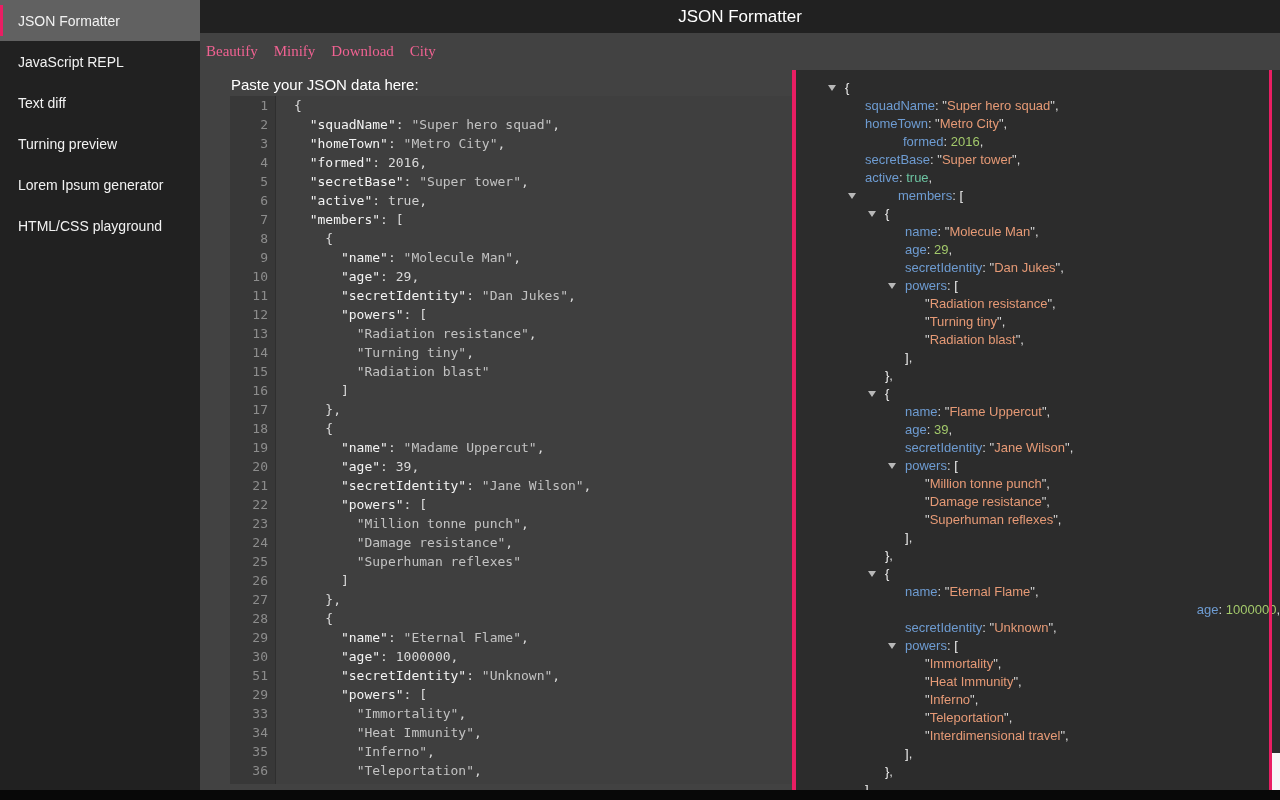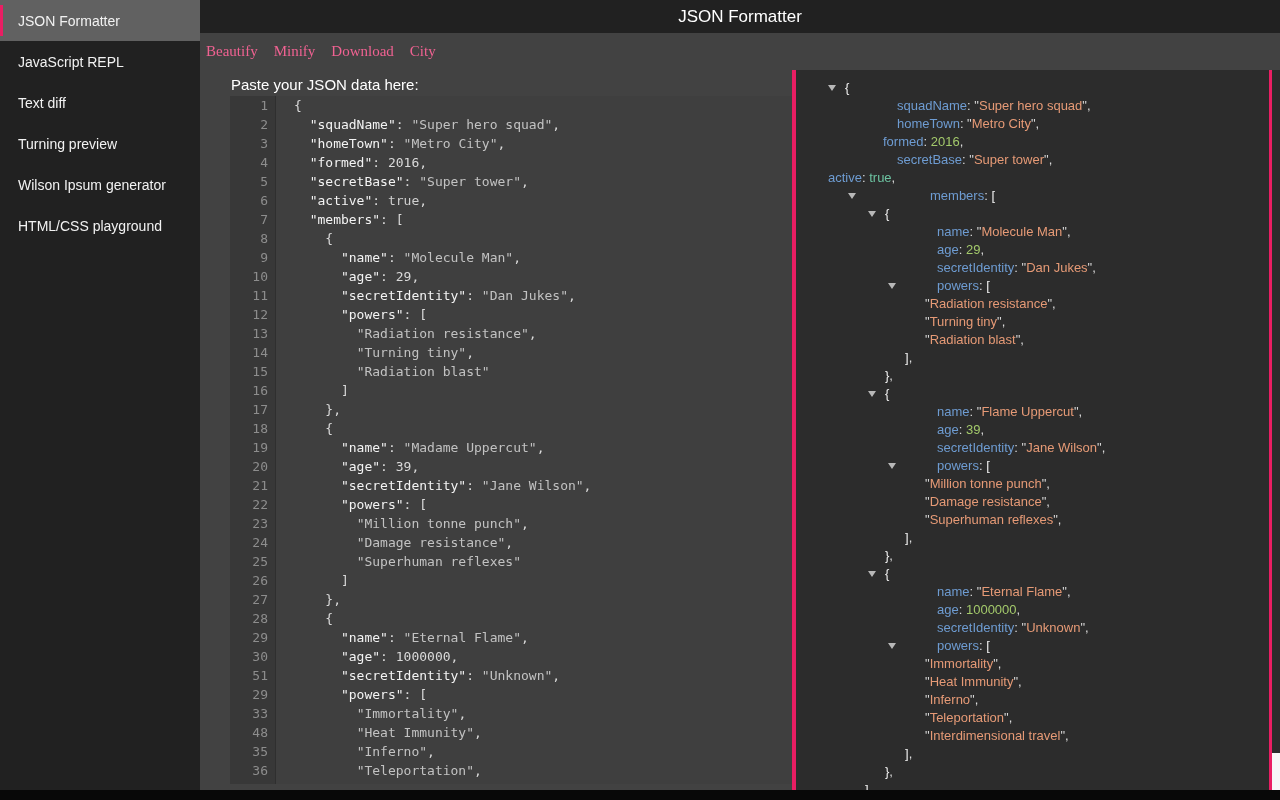--- a/index.html
+++ b/index.html
@@ -48,21 +48,21 @@
              background:var(--c-accent, #e91e63); cursor:col-resize; z-index:2; }
 
   
   .tree-pane { position:absolute; left:796px; top:70px; right:0; bottom:10px; background:#2c2c2c;
                overflow:hidden; font-size:13px; line-height:18px; }
   .tree-content { position:absolute; inset:0; padding-top:9px; }
   .tline { position:relative; height:18px; white-space:pre; }
   .tri { position:absolute; width:0; height:0; top:6px; cursor:pointer;
          border-left:4px solid transparent; border-right:4px solid transparent;
          border-top:6px solid #b8b8b8; }
-  .k-key   { color:var(--c-tree-key, #6e9cd2);margin-left:32px; }
+  .k-key   { color:var(--c-tree-key, #6e9cd2); }
   .k-colon { color:#dcdcdc; }
   .k-q     { color:#d8d8d8; }
   .k-str   { color:var(--c-tree-string, #e69a76); }
   .k-num   { color:var(--c-tree-number, #a3c96b); }
   .k-bool  { color:var(--c-tree-boolean, #6cc3a1); }
   .k-brace { color:#efefef; }
   .k-comma { color:#dcdcdc; }
   .tree-rail  { position:absolute; right:8px; top:0; bottom:0; width:3px; background:var(--c-accent, #e91e63); }
   .tree-thumb { position:absolute; right:0; bottom:0; width:8px; height:37px; background:#f7f7f7; }
 
@@ -79,21 +79,21 @@
       <div class="side-item">
         <span class="side-label">JavaScript REPL</span>
       </div>
       <div class="side-item">
         <span class="side-label">Text diff</span>
       </div>
       <div class="side-item">
         <span class="side-label">Turning preview</span>
       </div>
       <div class="side-item">
-        <span class="side-label">Wilson Ipsum generator</span>
+        <span class="side-label">Lorem Ipsum generator</span>
       </div>
       <div class="side-item">
         <span class="side-label">HTML/CSS playground</span>
       </div>
     </nav>
 </div>
 
 <header class="header">
   <span>JSON Formatter</span>
 </header>
@@ -135,43 +135,43 @@
         <div class="gnum">24</div>
         <div class="gnum">25</div>
         <div class="gnum">26</div>
         <div class="gnum">27</div>
         <div class="gnum">28</div>
         <div class="gnum">29</div>
         <div class="gnum">30</div>
         <div class="gnum">51</div>
         <div class="gnum">29</div>
         <div class="gnum">33</div>
-        <div class="gnum">48</div>
+        <div class="gnum">34</div>
         <div class="gnum">35</div>
         <div class="gnum">36</div>
         <div class="gnum">37</div>
       </div>
     <div class="codearea"><div class="cline"><span class="t-punc">{</span></div><div class="cline"><span class="t-plain">  </span><span class="t-key">"squadName"</span><span class="t-punc">:</span><span class="t-plain"> </span><span class="t-str">"Super hero squad"</span><span class="t-punc">,</span></div><div class="cline"><span class="t-plain">  </span><span class="t-key">"homeTown"</span><span class="t-punc">:</span><span class="t-plain"> </span><span class="t-str">"Metro City"</span><span class="t-punc">,</span></div><div class="cline"><span class="t-plain">  </span><span class="t-key">"formed"</span><span class="t-punc">:</span><span class="t-plain"> </span><span class="t-num">2016</span><span class="t-punc">,</span></div><div class="cline"><span class="t-plain">  </span><span class="t-key">"secretBase"</span><span class="t-punc">:</span><span class="t-plain"> </span><span class="t-str">"Super tower"</span><span class="t-punc">,</span></div><div class="cline"><span class="t-plain">  </span><span class="t-key">"active"</span><span class="t-punc">:</span><span class="t-plain"> </span><span class="t-bool">true</span><span class="t-punc">,</span></div><div class="cline"><span class="t-plain">  </span><span class="t-key">"members"</span><span class="t-punc">:</span><span class="t-plain"> </span><span class="t-punc">[</span></div><div class="cline"><span class="t-plain">    </span><span class="t-punc">{</span></div><div class="cline"><span class="t-plain">      </span><span class="t-key">"name"</span><span class="t-punc">:</span><span class="t-plain"> </span><span class="t-str">"Molecule Man"</span><span class="t-punc">,</span></div><div class="cline"><span class="t-plain">      </span><span class="t-key">"age"</span><span class="t-punc">:</span><span class="t-plain"> </span><span class="t-num">29</span><span class="t-punc">,</span></div><div class="cline"><span class="t-plain">      </span><span class="t-key">"secretIdentity"</span><span class="t-punc">:</span><span class="t-plain"> </span><span class="t-str">"Dan Jukes"</span><span class="t-punc">,</span></div><div class="cline"><span class="t-plain">      </span><span class="t-key">"powers"</span><span class="t-punc">:</span><span class="t-plain"> </span><span class="t-punc">[</span></div><div class="cline"><span class="t-plain">        </span><span class="t-str">"Radiation resistance"</span><span class="t-punc">,</span></div><div class="cline"><span class="t-plain">        </span><span class="t-str">"Turning tiny"</span><span class="t-punc">,</span></div><div class="cline"><span class="t-plain">        </span><span class="t-str">"Radiation blast"</span></div><div class="cline"><span class="t-plain">      </span><span class="t-punc">]</span></div><div class="cline"><span class="t-plain">    </span><span class="t-punc">}</span><span class="t-punc">,</span></div><div class="cline"><span class="t-plain">    </span><span class="t-punc">{</span></div><div class="cline"><span class="t-plain">      </span><span class="t-key">"name"</span><span class="t-punc">:</span><span class="t-plain"> </span><span class="t-str">"Madame Uppercut"</span><span class="t-punc">,</span></div><div class="cline"><span class="t-plain">      </span><span class="t-key">"age"</span><span class="t-punc">:</span><span class="t-plain"> </span><span class="t-num">39</span><span class="t-punc">,</span></div><div class="cline"><span class="t-plain">      </span><span class="t-key">"secretIdentity"</span><span class="t-punc">:</span><span class="t-plain"> </span><span class="t-str">"Jane Wilson"</span><span class="t-punc">,</span></div><div class="cline"><span class="t-plain">      </span><span class="t-key">"powers"</span><span class="t-punc">:</span><span class="t-plain"> </span><span class="t-punc">[</span></div><div class="cline"><span class="t-plain">        </span><span class="t-str">"Million tonne punch"</span><span class="t-punc">,</span></div><div class="cline"><span class="t-plain">        </span><span class="t-str">"Damage resistance"</span><span class="t-punc">,</span></div><div class="cline"><span class="t-plain">        </span><span class="t-str">"Superhuman reflexes"</span></div><div class="cline"><span class="t-plain">      </span><span class="t-punc">]</span></div><div class="cline"><span class="t-plain">    </span><span class="t-punc">}</span><span class="t-punc">,</span></div><div class="cline"><span class="t-plain">    </span><span class="t-punc">{</span></div><div class="cline"><span class="t-plain">      </span><span class="t-key">"name"</span><span class="t-punc">:</span><span class="t-plain"> </span><span class="t-str">"Eternal Flame"</span><span class="t-punc">,</span></div><div class="cline"><span class="t-plain">      </span><span class="t-key">"age"</span><span class="t-punc">:</span><span class="t-plain"> </span><span class="t-num">1000000</span><span class="t-punc">,</span></div><div class="cline"><span class="t-plain">      </span><span class="t-key">"secretIdentity"</span><span class="t-punc">:</span><span class="t-plain"> </span><span class="t-str">"Unknown"</span><span class="t-punc">,</span></div><div class="cline"><span class="t-plain">      </span><span class="t-key">"powers"</span><span class="t-punc">:</span><span class="t-plain"> </span><span class="t-punc">[</span></div><div class="cline"><span class="t-plain">        </span><span class="t-str">"Immortality"</span><span class="t-punc">,</span></div><div class="cline"><span class="t-plain">        </span><span class="t-str">"Heat Immunity"</span><span class="t-punc">,</span></div><div class="cline"><span class="t-plain">        </span><span class="t-str">"Inferno"</span><span class="t-punc">,</span></div><div class="cline"><span class="t-plain">        </span><span class="t-str">"Teleportation"</span><span class="t-punc">,</span></div><div class="cline"><span class="t-plain">        </span><span class="t-str">"Interdimensional travel"</span></div></div>
     <div class="ed-grip">
       <div class="grip-bar"></div>
       <div class="grip-bar"></div>
     </div>
   </div>
 </section>
 
 <div class="divider"></div>
 
 <section class="tree-pane">
   <div class="tree-content">
       <div class="tline" style="padding-left: 49px;"><span class="tri" style="left: 32px;"></span><span class="k-brace">{</span></div>
       <div class="tline" style="padding-left: 69px;"><span class="k-key">squadName</span><span class="k-colon">: </span><span class="k-q">"</span><span class="k-str">Super hero squad</span><span class="k-q">"</span><span class="k-comma">,</span></div>
       <div class="tline" style="padding-left: 69px;"><span class="k-key">homeTown</span><span class="k-colon">: </span><span class="k-q">"</span><span class="k-str">Metro City</span><span class="k-q">"</span><span class="k-comma">,</span></div>
-      <div class="tline" style="padding-left: 55px;"><span class="k-key">formed</span><span class="k-colon">: </span><span class="k-num">2016</span><span class="k-comma">,</span></div>
+      <div class="tline" style="padding-left: 107px;"><span class="k-key">formed</span><span class="k-colon">: </span><span class="k-num">2016</span><span class="k-comma">,</span></div>
       <div class="tline" style="padding-left: 69px;"><span class="k-key">secretBase</span><span class="k-colon">: </span><span class="k-q">"</span><span class="k-str">Super tower</span><span class="k-q">"</span><span class="k-comma">,</span></div>
-      <div class="tline" style=""><span class="k-key">active</span><span class="k-colon">: </span><span class="k-bool">true</span><span class="k-comma">,</span></div>
+      <div class="tline" style="padding-left: 69px;"><span class="k-key">active</span><span class="k-colon">: </span><span class="k-bool">true</span><span class="k-comma">,</span></div>
       <div class="tline" style="padding-left: 102px;"><span class="tri" style="left: 52px;"></span><span class="k-key">members</span><span class="k-colon">: </span><span class="k-brace">[</span></div>
       <div class="tline" style="padding-left: 89px;"><span class="tri" style="left: 72px;"></span><span class="k-brace">{</span></div>
       <div class="tline" style="padding-left: 109px;"><span class="k-key">name</span><span class="k-colon">: </span><span class="k-q">"</span><span class="k-str">Molecule Man</span><span class="k-q">"</span><span class="k-comma">,</span></div>
       <div class="tline" style="padding-left: 109px;"><span class="k-key">age</span><span class="k-colon">: </span><span class="k-num">29</span><span class="k-comma">,</span></div>
       <div class="tline" style="padding-left: 109px;"><span class="k-key">secretIdentity</span><span class="k-colon">: </span><span class="k-q">"</span><span class="k-str">Dan Jukes</span><span class="k-q">"</span><span class="k-comma">,</span></div>
       <div class="tline" style="padding-left: 109px;"><span class="tri" style="left: 92px;"></span><span class="k-key">powers</span><span class="k-colon">: </span><span class="k-brace">[</span></div>
       <div class="tline" style="padding-left: 129px;"><span class="k-q">"</span><span class="k-str">Radiation resistance</span><span class="k-q">"</span><span class="k-comma">,</span></div>
       <div class="tline" style="padding-left: 129px;"><span class="k-q">"</span><span class="k-str">Turning tiny</span><span class="k-q">"</span><span class="k-comma">,</span></div>
       <div class="tline" style="padding-left: 129px;"><span class="k-q">"</span><span class="k-str">Radiation blast</span><span class="k-q">"</span><span class="k-comma">,</span></div>
       <div class="tline" style="padding-left: 109px;"><span class="k-brace">]</span><span class="k-comma">,</span></div>
@@ -181,21 +181,21 @@
       <div class="tline" style="padding-left: 109px;"><span class="k-key">age</span><span class="k-colon">: </span><span class="k-num">39</span><span class="k-comma">,</span></div>
       <div class="tline" style="padding-left: 109px;"><span class="k-key">secretIdentity</span><span class="k-colon">: </span><span class="k-q">"</span><span class="k-str">Jane Wilson</span><span class="k-q">"</span><span class="k-comma">,</span></div>
       <div class="tline" style="padding-left: 109px;"><span class="tri" style="left: 92px;"></span><span class="k-key">powers</span><span class="k-colon">: </span><span class="k-brace">[</span></div>
       <div class="tline" style="padding-left: 129px;"><span class="k-q">"</span><span class="k-str">Million tonne punch</span><span class="k-q">"</span><span class="k-comma">,</span></div>
       <div class="tline" style="padding-left: 129px;"><span class="k-q">"</span><span class="k-str">Damage resistance</span><span class="k-q">"</span><span class="k-comma">,</span></div>
       <div class="tline" style="padding-left: 129px;"><span class="k-q">"</span><span class="k-str">Superhuman reflexes</span><span class="k-q">"</span><span class="k-comma">,</span></div>
       <div class="tline" style="padding-left: 109px;"><span class="k-brace">]</span><span class="k-comma">,</span></div>
       <div class="tline" style="padding-left: 89px;"><span class="k-brace">}</span><span class="k-comma">,</span></div>
       <div class="tline" style="padding-left: 89px;"><span class="tri" style="left: 72px;"></span><span class="k-brace">{</span></div>
       <div class="tline" style="padding-left: 109px;"><span class="k-key">name</span><span class="k-colon">: </span><span class="k-q">"</span><span class="k-str">Eternal Flame</span><span class="k-q">"</span><span class="k-comma">,</span></div>
-      <div class="tline" style="padding-left: 109px;"><span class="k-key">age</span><span class="k-colon">: </span><span class="k-num">1000000</span><span class="k-comma">,</span></div>
+      <div class="tline" style="padding-left: 109px; text-align: right;"><span class="k-key">age</span><span class="k-colon">: </span><span class="k-num">1000000</span><span class="k-comma">,</span></div>
       <div class="tline" style="padding-left: 109px;"><span class="k-key">secretIdentity</span><span class="k-colon">: </span><span class="k-q">"</span><span class="k-str">Unknown</span><span class="k-q">"</span><span class="k-comma">,</span></div>
       <div class="tline" style="padding-left: 109px;"><span class="tri" style="left: 92px;"></span><span class="k-key">powers</span><span class="k-colon">: </span><span class="k-brace">[</span></div>
       <div class="tline" style="padding-left: 129px;"><span class="k-q">"</span><span class="k-str">Immortality</span><span class="k-q">"</span><span class="k-comma">,</span></div>
       <div class="tline" style="padding-left: 129px;"><span class="k-q">"</span><span class="k-str">Heat Immunity</span><span class="k-q">"</span><span class="k-comma">,</span></div>
       <div class="tline" style="padding-left: 129px;"><span class="k-q">"</span><span class="k-str">Inferno</span><span class="k-q">"</span><span class="k-comma">,</span></div>
       <div class="tline" style="padding-left: 129px;"><span class="k-q">"</span><span class="k-str">Teleportation</span><span class="k-q">"</span><span class="k-comma">,</span></div>
       <div class="tline" style="padding-left: 129px;"><span class="k-q">"</span><span class="k-str">Interdimensional travel</span><span class="k-q">"</span><span class="k-comma">,</span></div>
       <div class="tline" style="padding-left: 109px;"><span class="k-brace">]</span><span class="k-comma">,</span></div>
       <div class="tline" style="padding-left: 89px;"><span class="k-brace">}</span><span class="k-comma">,</span></div>
       <div class="tline" style="padding-left: 69px;"><span class="k-brace">]</span><span class="k-comma">,</span></div>

